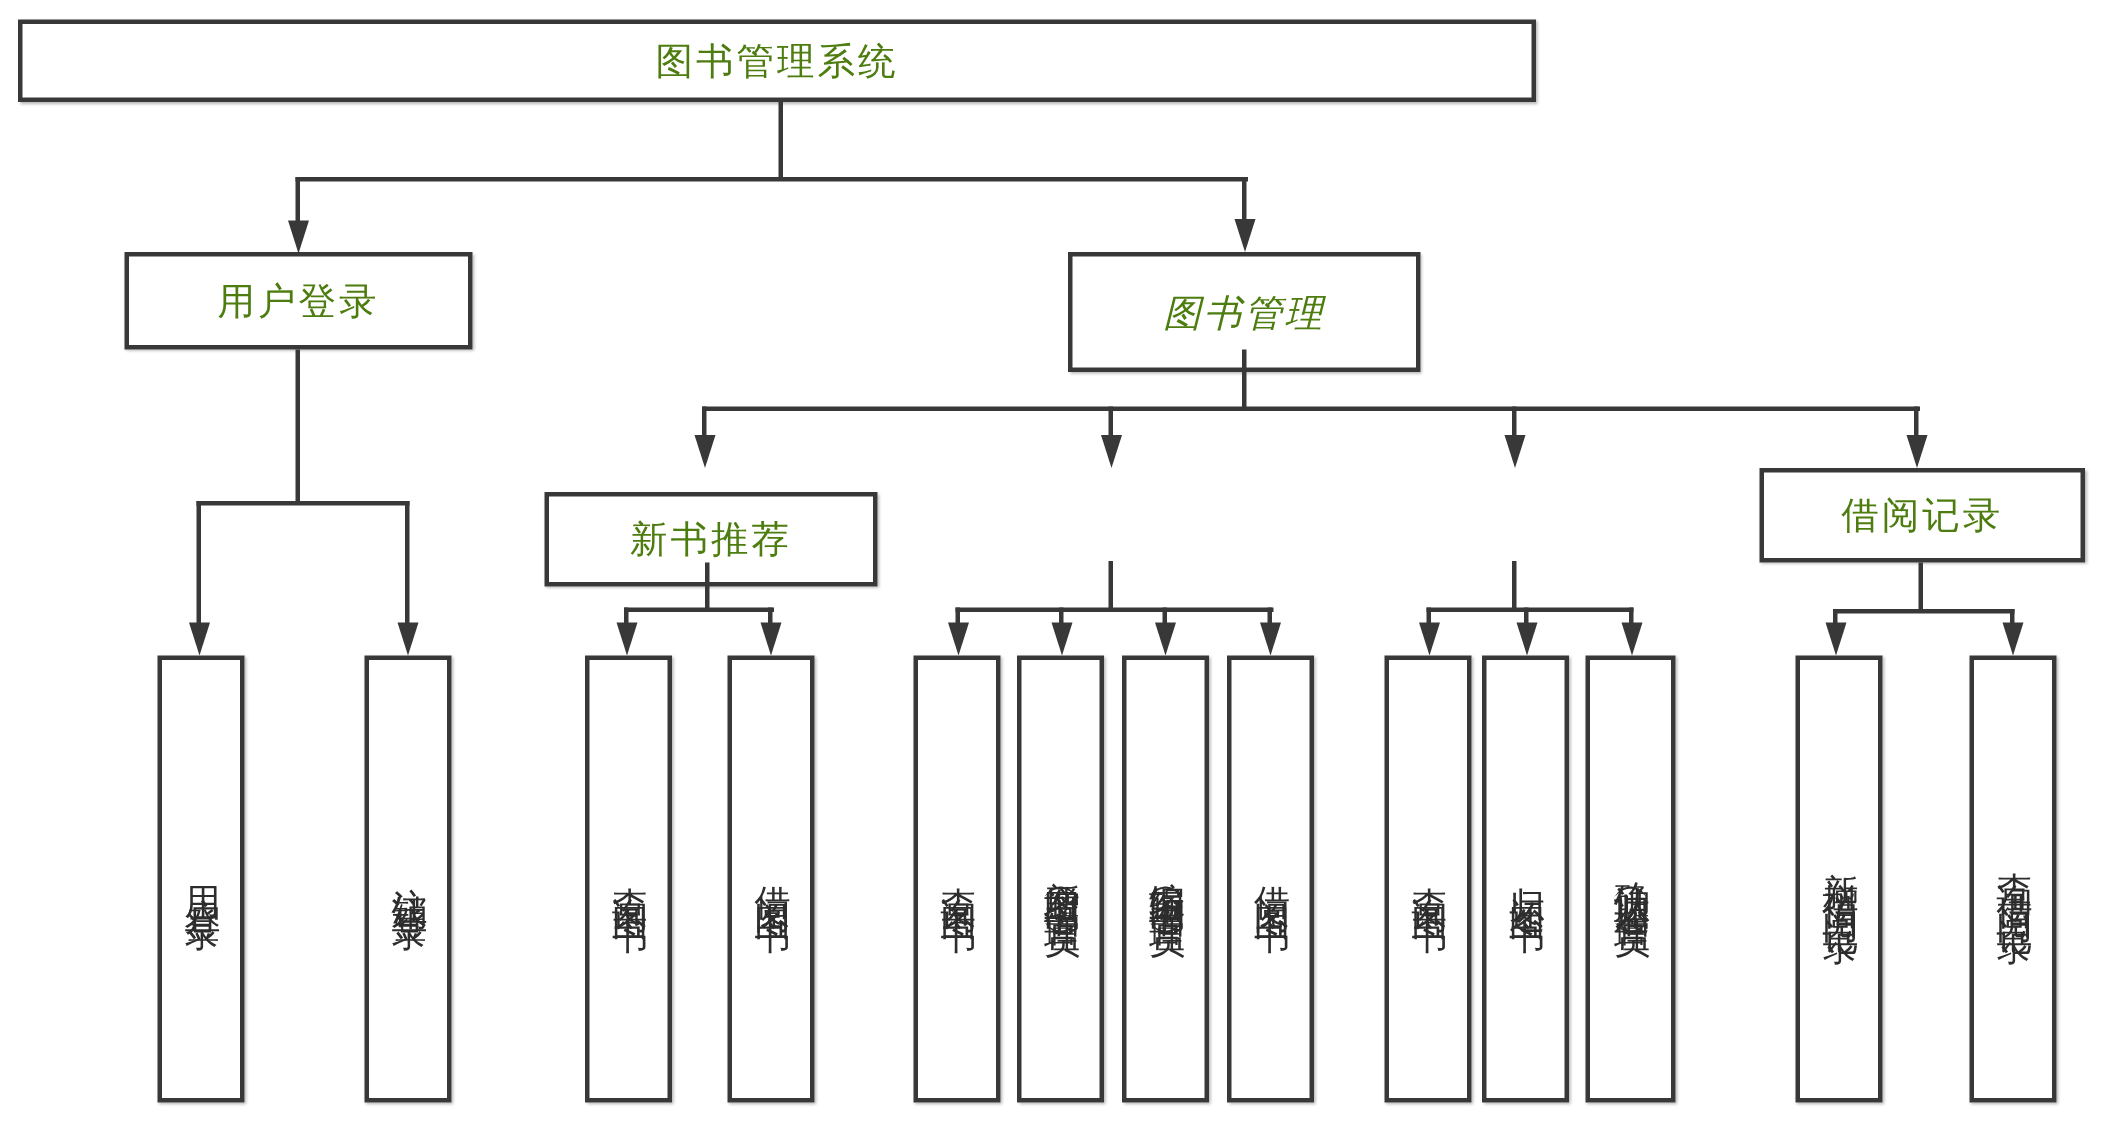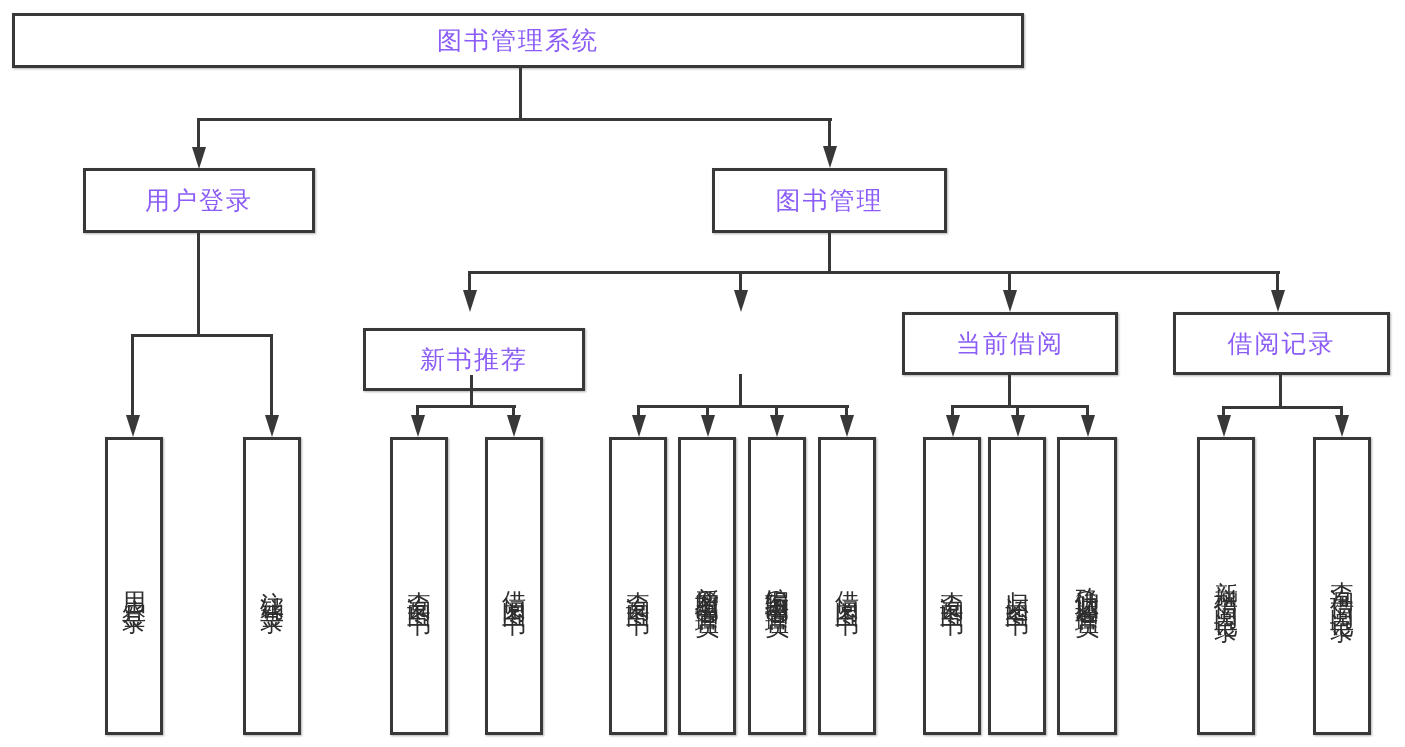--- a/index.html
+++ b/index.html
@@ -3,21 +3,21 @@
 <meta charset="utf-8">
 <style>
   html,body{margin:0;padding:0;background:#ffffff;}
   .canvas{
     position:relative;width:1405px;height:747px;background:#ffffff;overflow:hidden;
     font-family:"Liberation Sans",sans-serif;
   }
   .node{
     position:absolute;box-sizing:border-box;border:3px solid #383838;background:#ffffff;
     display:flex;align-items:center;justify-content:center;
-    font-size:25px;color:#8b5cf6;letter-spacing:2px;
+    font-size:25px;color:#4d7c0f;letter-spacing:2px;
     box-shadow:1px 1px 2px rgba(0,0,0,0.30);
   }
   .leaf{
     position:absolute;box-sizing:border-box;border:3px solid #383838;background:#ffffff;
     display:flex;align-items:center;justify-content:center;
     box-shadow:1px 1px 2px rgba(0,0,0,0.30);
     top:437px;height:298px;width:58px;
   }
   .leaf span{
     writing-mode:vertical-rl;text-orientation:mixed;
@@ -48,42 +48,41 @@
   <div class="node" style="left:12px;top:13px;width:1012px;height:55px;">图书管理系统</div>
 
   <div class="vl" style="left:519px;top:68px;height:52px;"></div>
   <div class="hl" style="left:197px;top:118px;width:635px;"></div>
   <div class="vl" style="left:197px;top:118px;height:32px;"></div>
   <div class="ah" style="left:192px;top:147px;"></div>
   <div class="vl" style="left:828px;top:118px;height:32px;"></div>
   <div class="ah" style="left:823px;top:146px;"></div>
 
   <div class="node" style="left:83px;top:168px;width:232px;height:65px;">用户登录</div>
-  <div class="node" style="left:712px;top:168px;width:235px;height:65px;">图书管理</div>
+  <div class="node" style="left:712px;top:168px;width:235px;height:80px;font-style:italic;">图书管理</div>
 
   <div class="vl" style="left:197px;top:233px;height:103px;"></div>
   <div class="hl" style="left:131px;top:334px;width:142px;"></div>
   <div class="vl" style="left:131px;top:334px;height:84px;"></div>
   <div class="ah" style="left:126px;top:415px;"></div>
   <div class="vl" style="left:270px;top:334px;height:84px;"></div>
   <div class="ah" style="left:265px;top:415px;"></div>
 
   <div class="vl" style="left:828px;top:233px;height:40px;"></div>
   <div class="hl" style="left:468px;top:271px;width:812px;"></div>
   <div class="vl" style="left:468px;top:271px;height:22px;"></div>
   <div class="ah" style="left:463px;top:290px;"></div>
   <div class="vl" style="left:739px;top:271px;height:22px;"></div>
   <div class="ah" style="left:734px;top:290px;"></div>
   <div class="vl" style="left:1008px;top:271px;height:22px;"></div>
   <div class="ah" style="left:1003px;top:290px;"></div>
   <div class="vl" style="left:1276px;top:271px;height:22px;"></div>
   <div class="ah" style="left:1271px;top:290px;"></div>
 
   <div class="node" style="left:363px;top:328px;width:222px;height:63px;">新书推荐</div>
-  <div class="node" style="left:902px;top:312px;width:216px;height:63px;">当前借阅</div>
   <div class="node" style="left:1173px;top:312px;width:217px;height:63px;">借阅记录</div>
 
   <div class="vl" style="left:470px;top:375px;height:32px;"></div>
   <div class="hl" style="left:416px;top:405px;width:100px;"></div>
   <div class="vl" style="left:416px;top:405px;height:14px;"></div>
   <div class="ah" style="left:411px;top:415px;"></div>
   <div class="vl" style="left:512px;top:405px;height:14px;"></div>
   <div class="ah" style="left:507px;top:415px;"></div>
 
   <div class="vl" style="left:739px;top:374px;height:33px;"></div>

